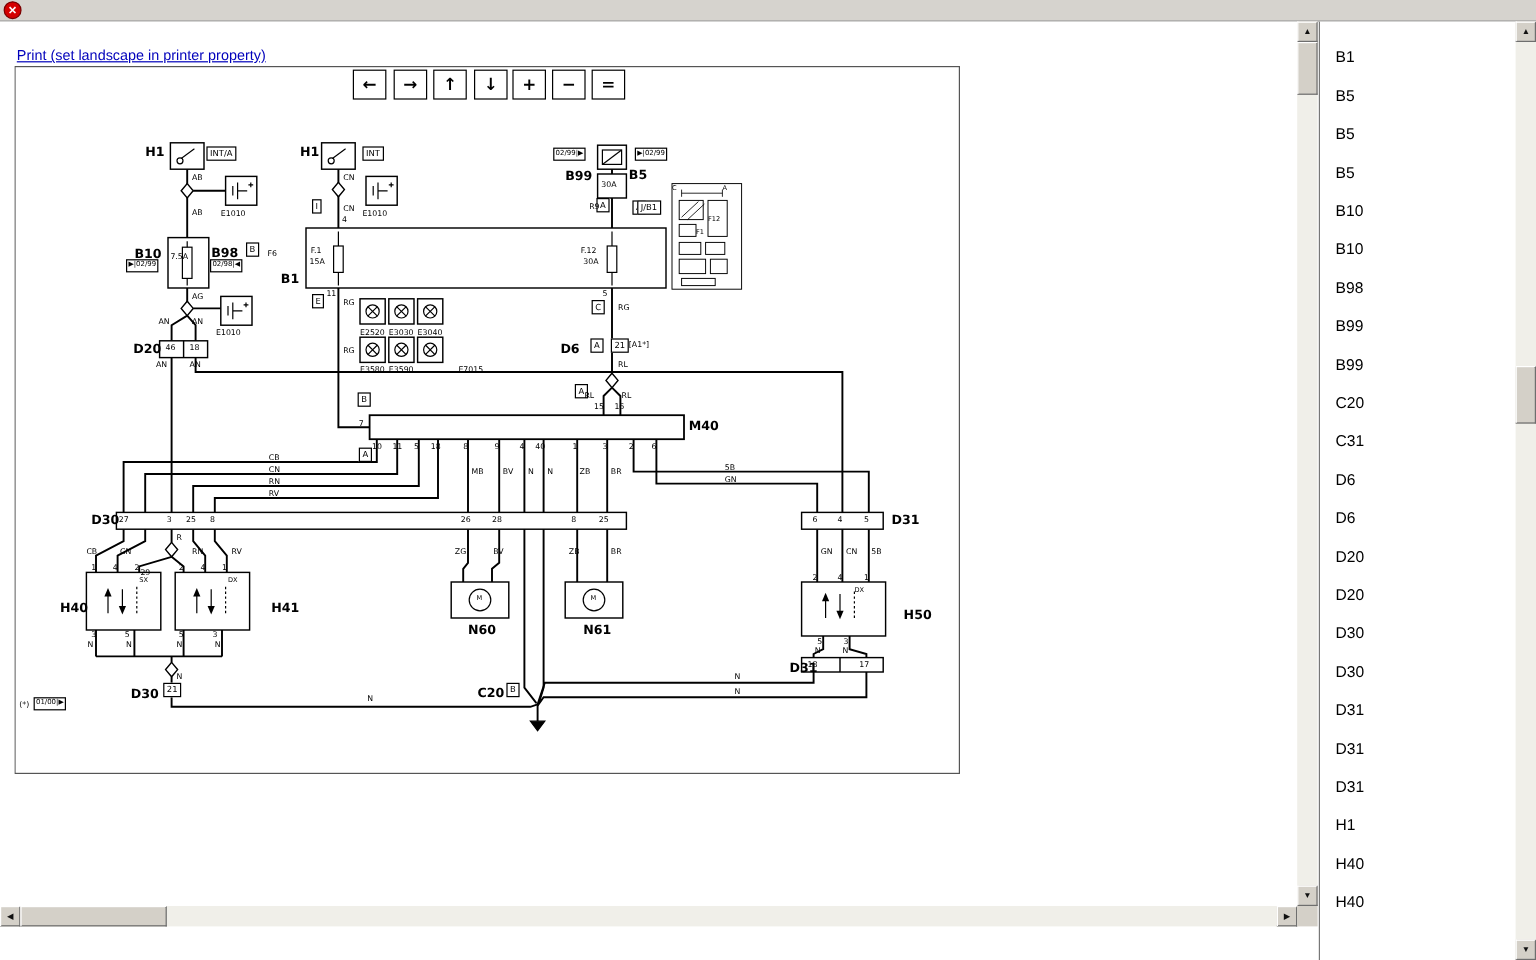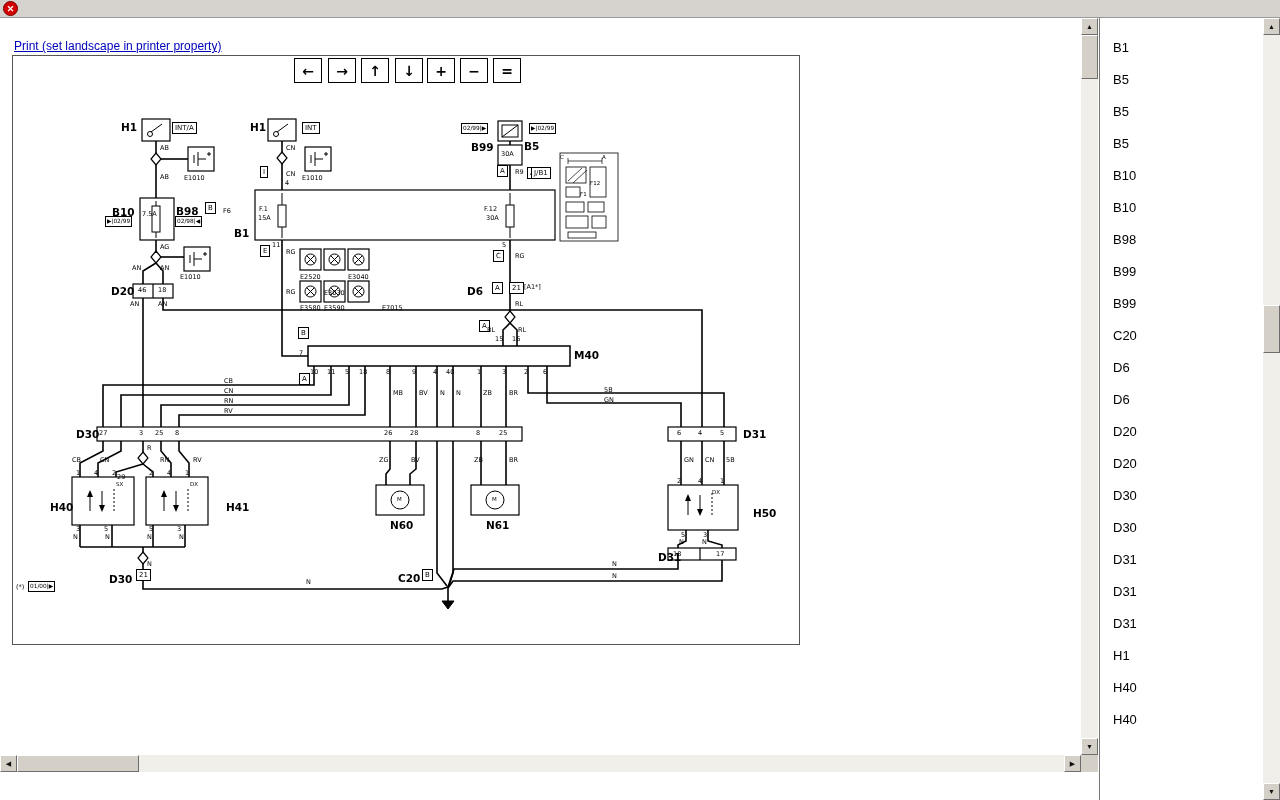--- a/index.html
+++ b/index.html
@@ -251,21 +251,21 @@
           <span class="dl stamp" style="left: 16px; top: 526px;">01/00|▶</span>
           <span class="dl wire" style="left: 148px; top: 89px;">AB</span>
           <span class="dl wire" style="left: 148px; top: 118px;">AB</span>
           <span class="dl wire" style="left: 148px; top: 188px;">AG</span>
           <span class="dl wire" style="left: 120px; top: 209px;">AN</span>
           <span class="dl wire" style="left: 148px; top: 209px;">AN</span>
           <span class="dl wire" style="left: 118px; top: 245px;">AN</span>
           <span class="dl wire" style="left: 146px; top: 245px;">AN</span>
           <span class="dl wire" style="left: 274px; top: 89px;">CN</span>
           <span class="dl wire" style="left: 274px; top: 115px;">CN</span>
-          <span class="dl wire" style="left: 503px; top: 113px;">R9</span>
+          <span class="dl wire" style="left: 479px; top: 113px;">R9</span>
           <span class="dl wire" style="left: 503px; top: 197px;">RG</span>
           <span class="dl wire" style="left: 274px; top: 193px;">RG</span>
           <span class="dl wire" style="left: 274px; top: 233px;">RG</span>
           <span class="dl wire" style="left: 503px; top: 245px;">RL</span>
           <span class="dl wire" style="left: 475px; top: 271px;">RL</span>
           <span class="dl wire" style="left: 506px; top: 271px;">RL</span>
           <span class="dl wire" style="left: 212px; top: 322px;">CB</span>
           <span class="dl wire" style="left: 212px; top: 332px;">CN</span>
           <span class="dl wire" style="left: 212px; top: 342px;">RN</span>
           <span class="dl wire" style="left: 212px; top: 352px;">RV</span>
@@ -302,21 +302,21 @@
           <span class="dl wire" style="left: 130px; top: 155px; text-align: right;">7.5A</span>
           <span class="dl wire" style="left: 247px; top: 150px;">F.1</span>
           <span class="dl wire" style="left: 246px; top: 159px;">15A</span>
           <span class="dl wire" style="left: 472px; top: 150px;">F.12</span>
           <span class="dl wire" style="left: 474px; top: 159px;">30A</span>
           <span class="dl wire" style="left: 489px; top: 95px;">30A</span>
           <span class="dl wire" style="left: 172px; top: 119px;">E1010</span>
           <span class="dl wire" style="left: 290px; top: 119px;">E1010</span>
           <span class="dl wire" style="left: 168px; top: 218px;">E1010</span>
           <span class="dl wire" style="left: 288px; top: 218px;">E2520</span>
-          <span class="dl wire" style="left: 312px; top: 234px;">E3030</span>
+          <span class="dl wire" style="left: 312px; top: 218px;">E3030</span>
           <span class="dl wire" style="left: 336px; top: 218px;">E3040</span>
           <span class="dl wire" style="left: 288px; top: 249px;">E3580</span>
           <span class="dl wire" style="left: 312px; top: 249px;">E3590</span>
           <span class="dl wire" style="left: 336px; top: 249px; margin-left: 34px;">E7015</span>
           <span class="dl wire" style="left: 512px; top: 228px;">[A1*]</span>
           <span class="dl wire" style="left: 4px; top: 528px;">(*)</span>
           <span class="dl tiny" style="left: 104px; top: 426px;">SX</span>
           <span class="dl tiny" style="left: 178px; top: 426px;">DX</span>
           <span class="dl tiny" style="left: 700px; top: 434px;">DX</span>
           <span class="dl tiny" style="left: 385px; top: 441px;">M</span>
@@ -413,20 +413,21 @@
         <div class="p-item">B1</div>
         <div class="p-item">B5</div>
         <div class="p-item">B5</div>
         <div class="p-item">B5</div>
         <div class="p-item">B10</div>
         <div class="p-item">B10</div>
         <div class="p-item">B98</div>
         <div class="p-item">B99</div>
         <div class="p-item">B99</div>
         <div class="p-item">C20</div>
+        <div class="p-item">C31</div>
         <div class="p-item">D6</div>
         <div class="p-item">D6</div>
         <div class="p-item">D20</div>
         <div class="p-item">D20</div>
         <div class="p-item">D30</div>
         <div class="p-item">D30</div>
         <div class="p-item">D31</div>
         <div class="p-item">D31</div>
         <div class="p-item">D31</div>
         <div class="p-item">H1</div>

